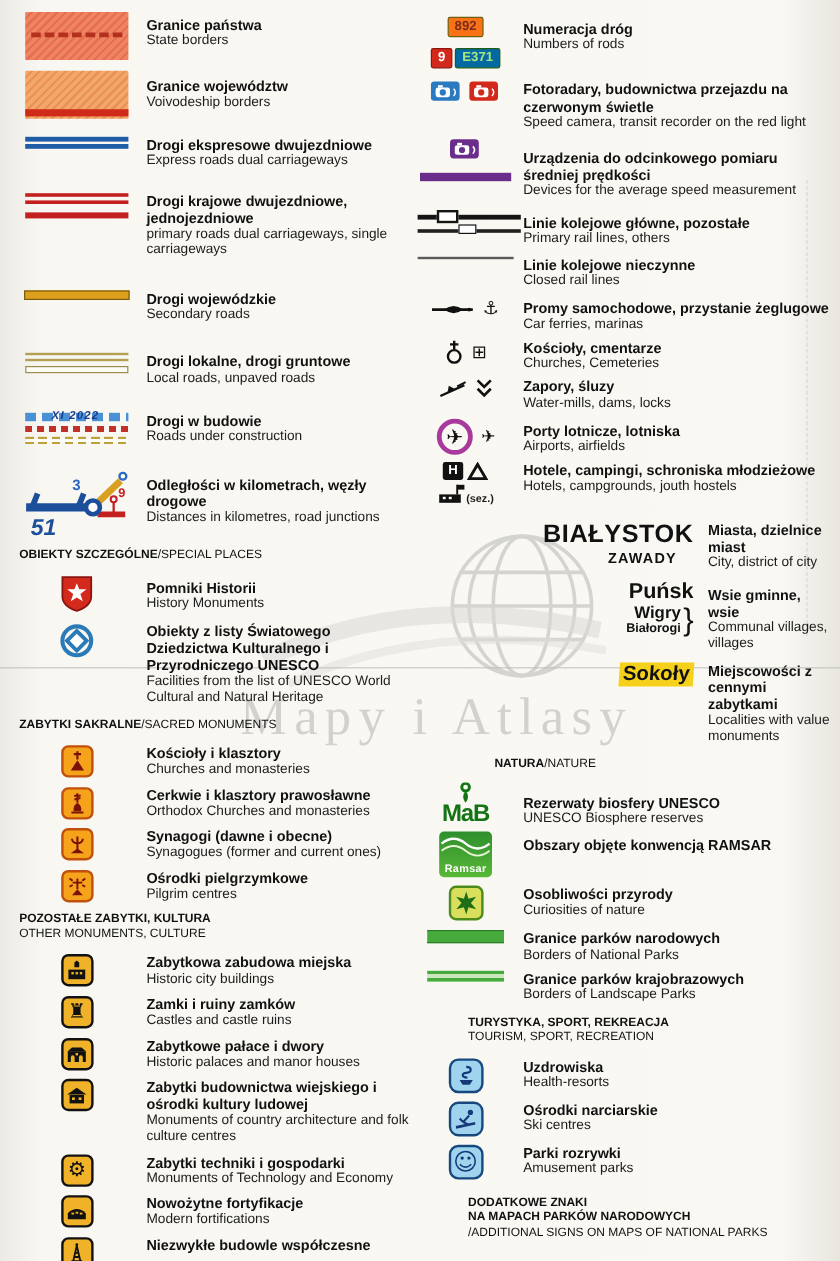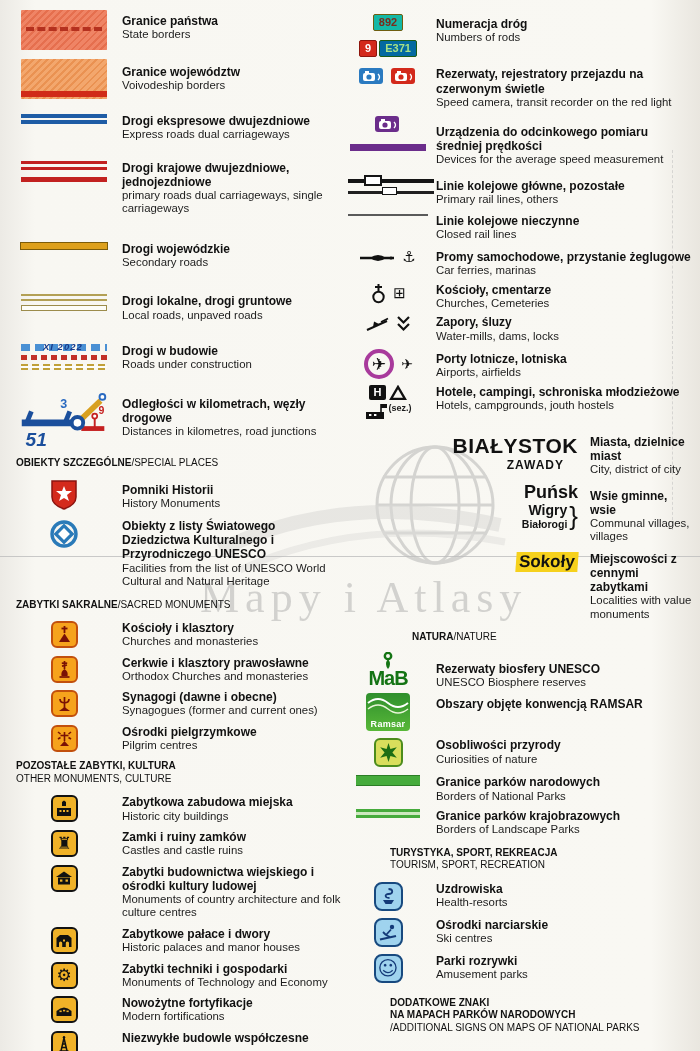--- a/index.html
+++ b/index.html
@@ -37,21 +37,21 @@
   .ln-lok2{height:2px;background:#b3a055;margin-top:3px}
   .ln-grunt{height:4px;border:1px solid #9c8c4c;background:#fdfdf8;margin-top:4px}
   .ln-con-b{height:7px;background:repeating-linear-gradient(90deg,#4a90d4 0 9px,rgba(0,0,0,0) 9px 14px);position:relative}
   .con-label{position:absolute;left:22px;top:-3px;font:italic bold 9.5px "Liberation Sans",sans-serif;color:#173a8a;letter-spacing:1px}
   .ln-con-r{height:5px;margin-top:4px;background:repeating-linear-gradient(90deg,#c23028 0 6px,rgba(0,0,0,0) 6px 10px)}
   .ln-con-y{height:6px;margin-top:4px;background:
       linear-gradient(rgba(0,0,0,0) 0 2px,#fdfdf8 2px 4px,rgba(0,0,0,0) 4px),
       repeating-linear-gradient(90deg,#c0a038 0 7px,rgba(0,0,0,0) 7px 11px)}
   
   .badge{display:inline-block;font-weight:bold;font-size:11px;padding:1px 5px;border-radius:2px;line-height:1.2}
-  .b-892{background:#14b8a6;color:#7c2a1a;border:1px solid #6f5e10}
+  .b-892{background:#f97316;color:#7c2a1a;border:1px solid #6f5e10}
   .b-9{background:#d3291b;color:#fff;border:1px solid #8e150c}
   .b-e371{background:#0369a1;color:#a8e286;border:1px solid #1c5c16}
   .badges2{display:flex;gap:2px;margin-top:3px}
   
   .cambar{width:76px;height:7px;background:#6b2d8b;margin-top:5px}
   
   .rail{position:relative;width:86px}
   .rail-main{height:4px;background:#151515}
   .rail-box{position:absolute;width:14px;height:7px;background:#fff;border:2px solid #151515;top:-4px;left:16px}
   .rail-sec{height:3px;background:#202020}
@@ -350,48 +350,48 @@
       <div class="txt">
           <div class="pl">Zamki i ruiny zamków</div>
         <div class="en">Castles and castle ruins</div>
         </div>
     </div>
 
     <div class="row" style="margin-bottom:7px">
       <div class="sym">
           <div class="tile tile-cult">
         <svg width="18" height="18" viewBox="0 0 18 18">
-          <path d="M1,8 L9,2.5 L17,8 z" fill="#111"></path>
-          <rect x="3" y="8.5" width="12" height="7" fill="#111"></rect>
-          <rect x="5" y="10.5" width="2.4" height="2.2" fill="#f0b228"></rect>
-          <rect x="10.5" y="10.5" width="2.4" height="2.2" fill="#f0b228"></rect>
-        </svg>
-          </div>
-        </div>
-      <div class="txt">
-          <div class="pl">Zabytki budownictwa wiejskiego i ośrodki kultury ludowej</div>
-        <div class="en">Monuments of country architecture and folk culture centres</div>
-        </div>
-    </div>
-
-    <div class="row" style="margin-bottom:7px">
-      <div class="sym">
-          <div class="tile tile-cult">
-        <svg width="18" height="18" viewBox="0 0 18 18">
           <rect x="1.5" y="7" width="15" height="9" fill="#111"></rect>
           <path d="M1.5,7 L5,4 h8 L16.5,7 z" fill="#111"></path>
           <path d="M4,16 v-4 a1.6,1.6 0 0 1 3.2,0 v4 z" fill="#f0b228"></path>
           <path d="M10.8,16 v-4 a1.6,1.6 0 0 1 3.2,0 v4 z" fill="#f0b228"></path>
           <rect x="8" y="8.5" width="2" height="2" fill="#f0b228"></rect>
         </svg>
           </div>
         </div>
       <div class="txt">
           <div class="pl">Zabytkowe pałace i dwory</div>
         <div class="en">Historic palaces and manor houses</div>
+        </div>
+    </div>
+
+    <div class="row" style="margin-bottom:7px">
+      <div class="sym">
+          <div class="tile tile-cult">
+        <svg width="18" height="18" viewBox="0 0 18 18">
+          <path d="M1,8 L9,2.5 L17,8 z" fill="#111"></path>
+          <rect x="3" y="8.5" width="12" height="7" fill="#111"></rect>
+          <rect x="5" y="10.5" width="2.4" height="2.2" fill="#f0b228"></rect>
+          <rect x="10.5" y="10.5" width="2.4" height="2.2" fill="#f0b228"></rect>
+        </svg>
+          </div>
+        </div>
+      <div class="txt">
+          <div class="pl">Zabytki budownictwa wiejskiego i ośrodki kultury ludowej</div>
+        <div class="en">Monuments of country architecture and folk culture centres</div>
         </div>
     </div>
 
     <div class="row" style="margin-bottom:7px">
       <div class="sym">
           <div class="tile tile-cult">
         <span class="glyph" style="font-size:17px;font-weight:bold">⚙</span>
           </div>
         </div>
       <div class="txt">
@@ -463,21 +463,21 @@
           </svg>
         <svg width="26" height="18" viewBox="0 0 26 18">
             <rect x="0" y="1" width="24" height="16" rx="3" fill="#d3291b"></rect>
             <rect x="4" y="6" width="12" height="8" rx="2" fill="#fff"></rect>
             <circle cx="10" cy="10" r="2.6" fill="#d3291b"></circle>
             <rect x="6" y="4" width="4" height="2" fill="#fff"></rect>
             <path d="M19,7 q3,3 0,6" stroke="#fff" stroke-width="1.3" fill="none"></path>
           </svg>
       </div>
       <div class="txt">
-          <div class="pl">Rezerwaty, rejestratory przejazdu na czerwonym świetle</div>
+          <div class="pl">Fotoradary, budownictwa przejazdu na czerwonym świetle</div>
         <div class="en">Speed camera, transit recorder on the red light</div>
         </div>
     </div>
 
     <div class="row" style="margin-bottom:12px">
       <div class="sym" style="flex-direction:column;align-items:center">
         <svg width="26" height="18" viewBox="0 0 26 18">
             <rect x="0" y="1" width="24" height="16" rx="3" fill="#6b2d8b"></rect>
             <rect x="4" y="6" width="12" height="8" rx="2" fill="#fff"></rect>
             <circle cx="10" cy="10" r="2.6" fill="#6b2d8b"></circle>
@@ -580,21 +580,21 @@
         <div class="en">Airports, airfields</div>
         </div>
     </div>
 
     <div class="row" style="margin-bottom:14px">
       <div class="sym" style="gap:3px">
         <span style="display:inline-flex;align-items:center;justify-content:center;width:17px;height:15px;background:#111;color:#fff;font-weight:bold;font-size:11px;border-radius:2px">H</span>
         <svg width="18" height="15" viewBox="0 0 18 15">
             <path d="M2,14 L9,2 L16,14 Z" fill="none" stroke="#111" stroke-width="2.4"></path>
           </svg>
-        <span style="display:inline-flex;align-items:flex-start">
+        <span style="display:inline-flex;align-items:flex-end">
           <svg width="24" height="18" viewBox="0 0 24 18">
               <line x1="17" y1="1" x2="17" y2="9" stroke="#111" stroke-width="1.6"></line>
               <rect x="17" y="1" width="6" height="4" fill="#111"></rect>
               <rect x="2" y="9" width="18" height="7" fill="#111"></rect>
               <rect x="5" y="11" width="2.4" height="2" fill="#fff"></rect>
               <rect x="10" y="11" width="2.4" height="2" fill="#fff"></rect>
             </svg>
           <span class="en" style="font-size:9px;font-weight:bold">(sez.)</span>
         </span>
       </div>

